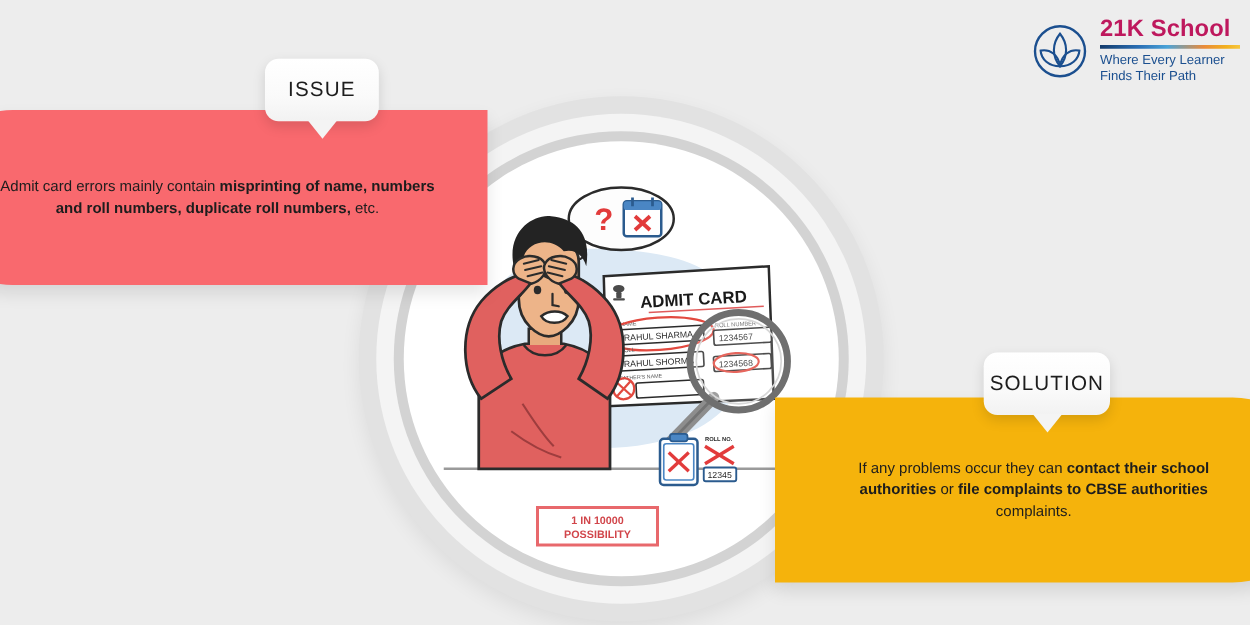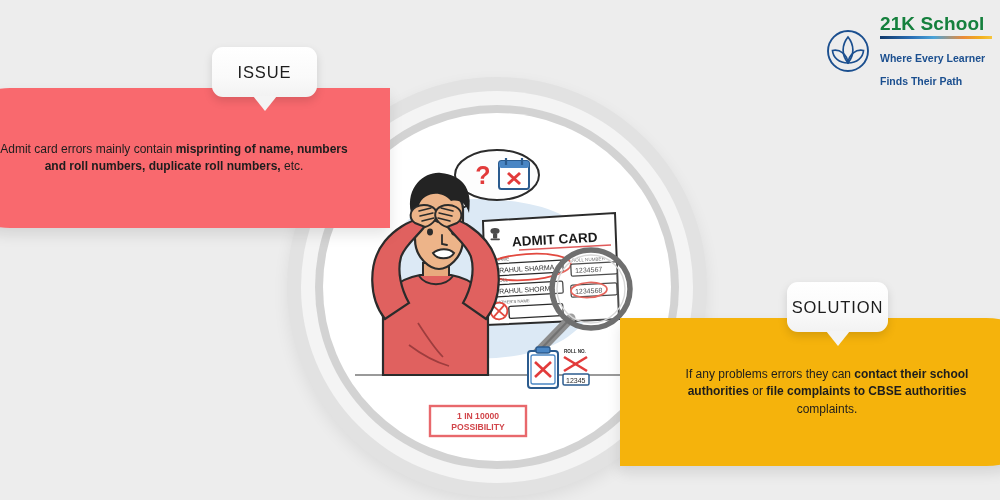--- a/index.html
+++ b/index.html
@@ -27,30 +27,30 @@
 
   
   #logo {
     position: absolute;
     right: 8px; top: 14px;
     display: flex; align-items: center; gap: 9px;
   }
   #logo-mark { width: 46px; height: 46px; display: block; }
   #logo-text { display: flex; flex-direction: column; }
   #logo-wordmark {
-    font-size: 19px; font-weight: bold; color: #15803d;
+    font-size: 19px; font-weight: bold; color: #be185d;
     letter-spacing: .1px; line-height: 1.05;
   }
   #logo-rule {
     height: 3px; width: 112px; margin: 2px 0 3px 0;
     background: linear-gradient(90deg,#123a6b 0%, #2a6fb5 28%, #4aa3d8 48%,
                                 #e98a3a 74%, #f2b01e 90%, #f6c63e 100%);
   }
   .logo-tagline {
-    font-size: 10.5px; font-weight: bold; color: #1b4f8f; line-height: 1.22; margin-top: 10px;
+    font-size: 10.5px; font-weight: normal; color: #1b4f8f; line-height: 1.22;
   }
 
   
   #scene { position: absolute; left: 255px; top: 55px; width: 490px; height: 445px; }
   #ring-outer {
     position: absolute; left: 32px; top: 22px; width: 420px; height: 420px;
     border-radius: 50%;
     background: #e2e2e2;
     box-shadow: 0 6px 16px rgba(0,0,0,.07);
   }
@@ -105,21 +105,21 @@
     display: flex; align-items: center; justify-content: center;
     font-size: 16.5px; color: #1d1d1d; letter-spacing: .9px;
   }
   .tab::after {
     content: ""; position: absolute; bottom: -14px; left: 50%;
     margin-left: -12px; width: 0; height: 0;
     border-left: 12px solid transparent;
     border-right: 12px solid transparent;
     border-top: 15px solid #f4f4f4;
   }
-  #tab-issue    { left: 212px; top: 47px;  width: 105px;  height: 50px; }
+  #tab-issue    { left: 212px; top: 47px;  width: 91px;  height: 50px; }
   #tab-solution { left: 787px; top: 282px; width: 101px; height: 50px; }
 </style>
 </head>
 <body>
 
 <div id="stage">
 
 
   <div id="logo">
     <svg id="logo-mark" viewBox="0 0 46 46">
@@ -283,18 +283,18 @@
 
   <div class="bubble" id="bubble-issue">
     <p>
       <span>Admit card errors mainly contain </span><b>misprinting of name, numbers and roll numbers, duplicate roll numbers,</b><span> etc.</span>
     </p>
   </div>
   <div class="tab" id="tab-issue">ISSUE</div>
 
   <div class="bubble" id="bubble-solution">
     <p>
-      <span>If any problems errors they can </span><b>contact their school authorities</b><span> or </span><b>file complaints to CBSE authorities</b><span> complaints.</span>
+      <span>If any problems occur they can </span><b>contact their school authorities</b><span> or </span><b>file complaints to CBSE authorities</b><span> complaints.</span>
     </p>
   </div>
   <div class="tab" id="tab-solution">SOLUTION</div>
 
 </div>
 
 </body></html>

